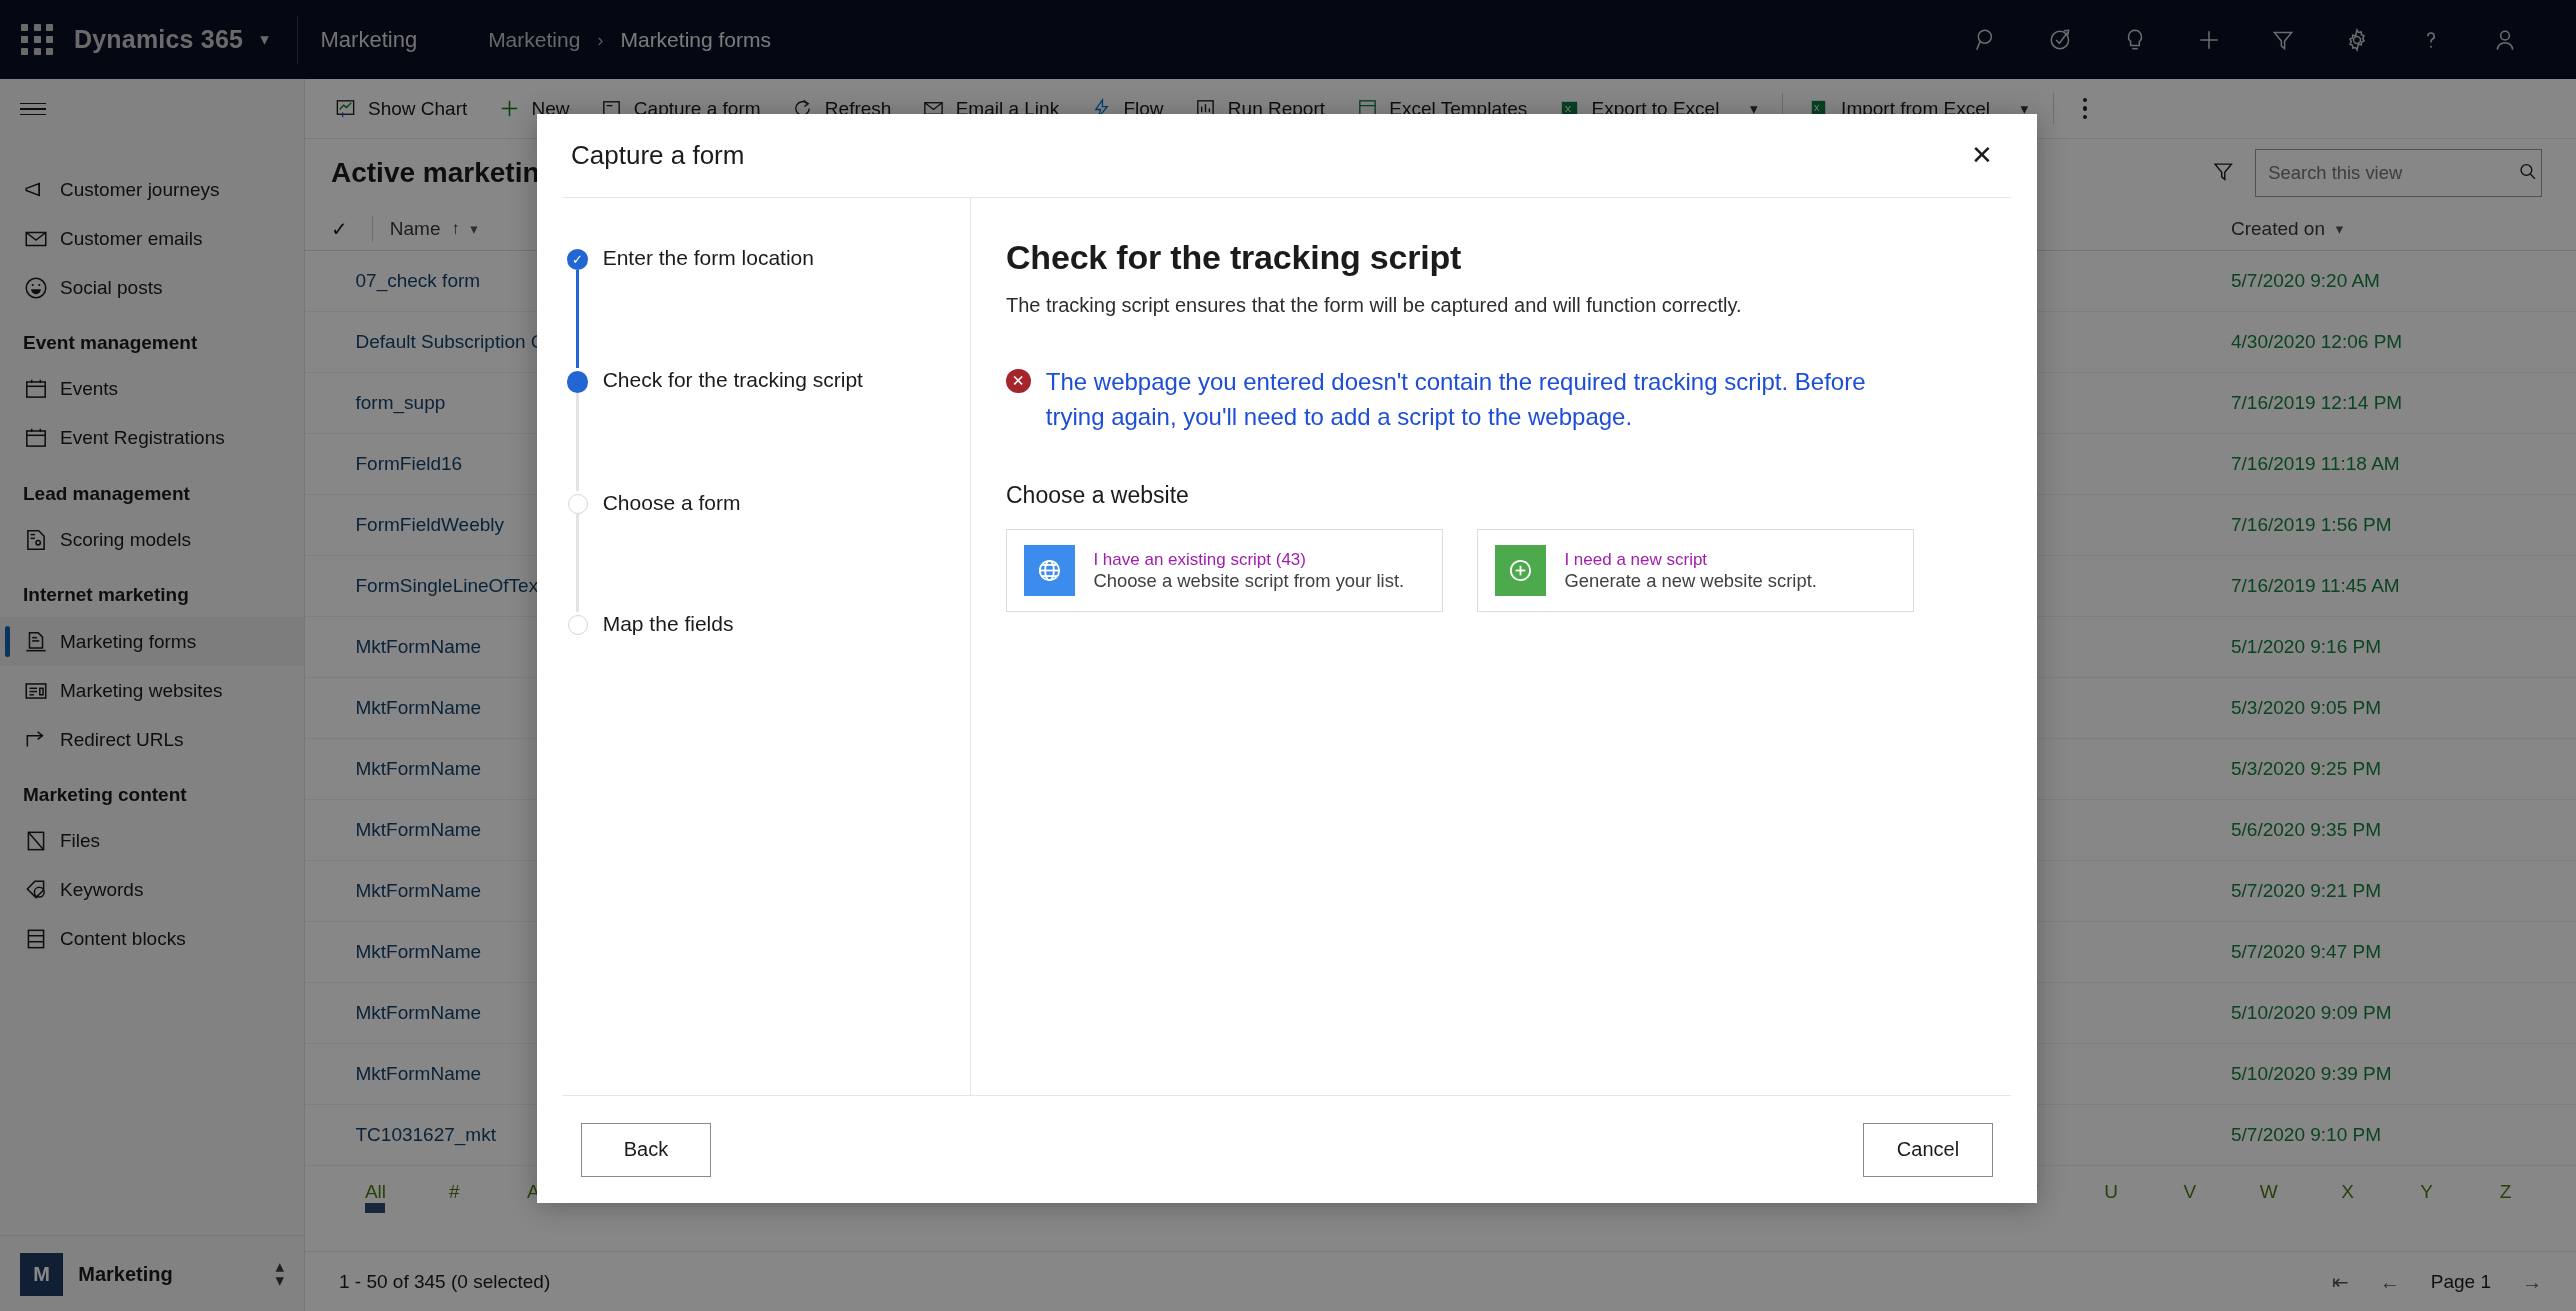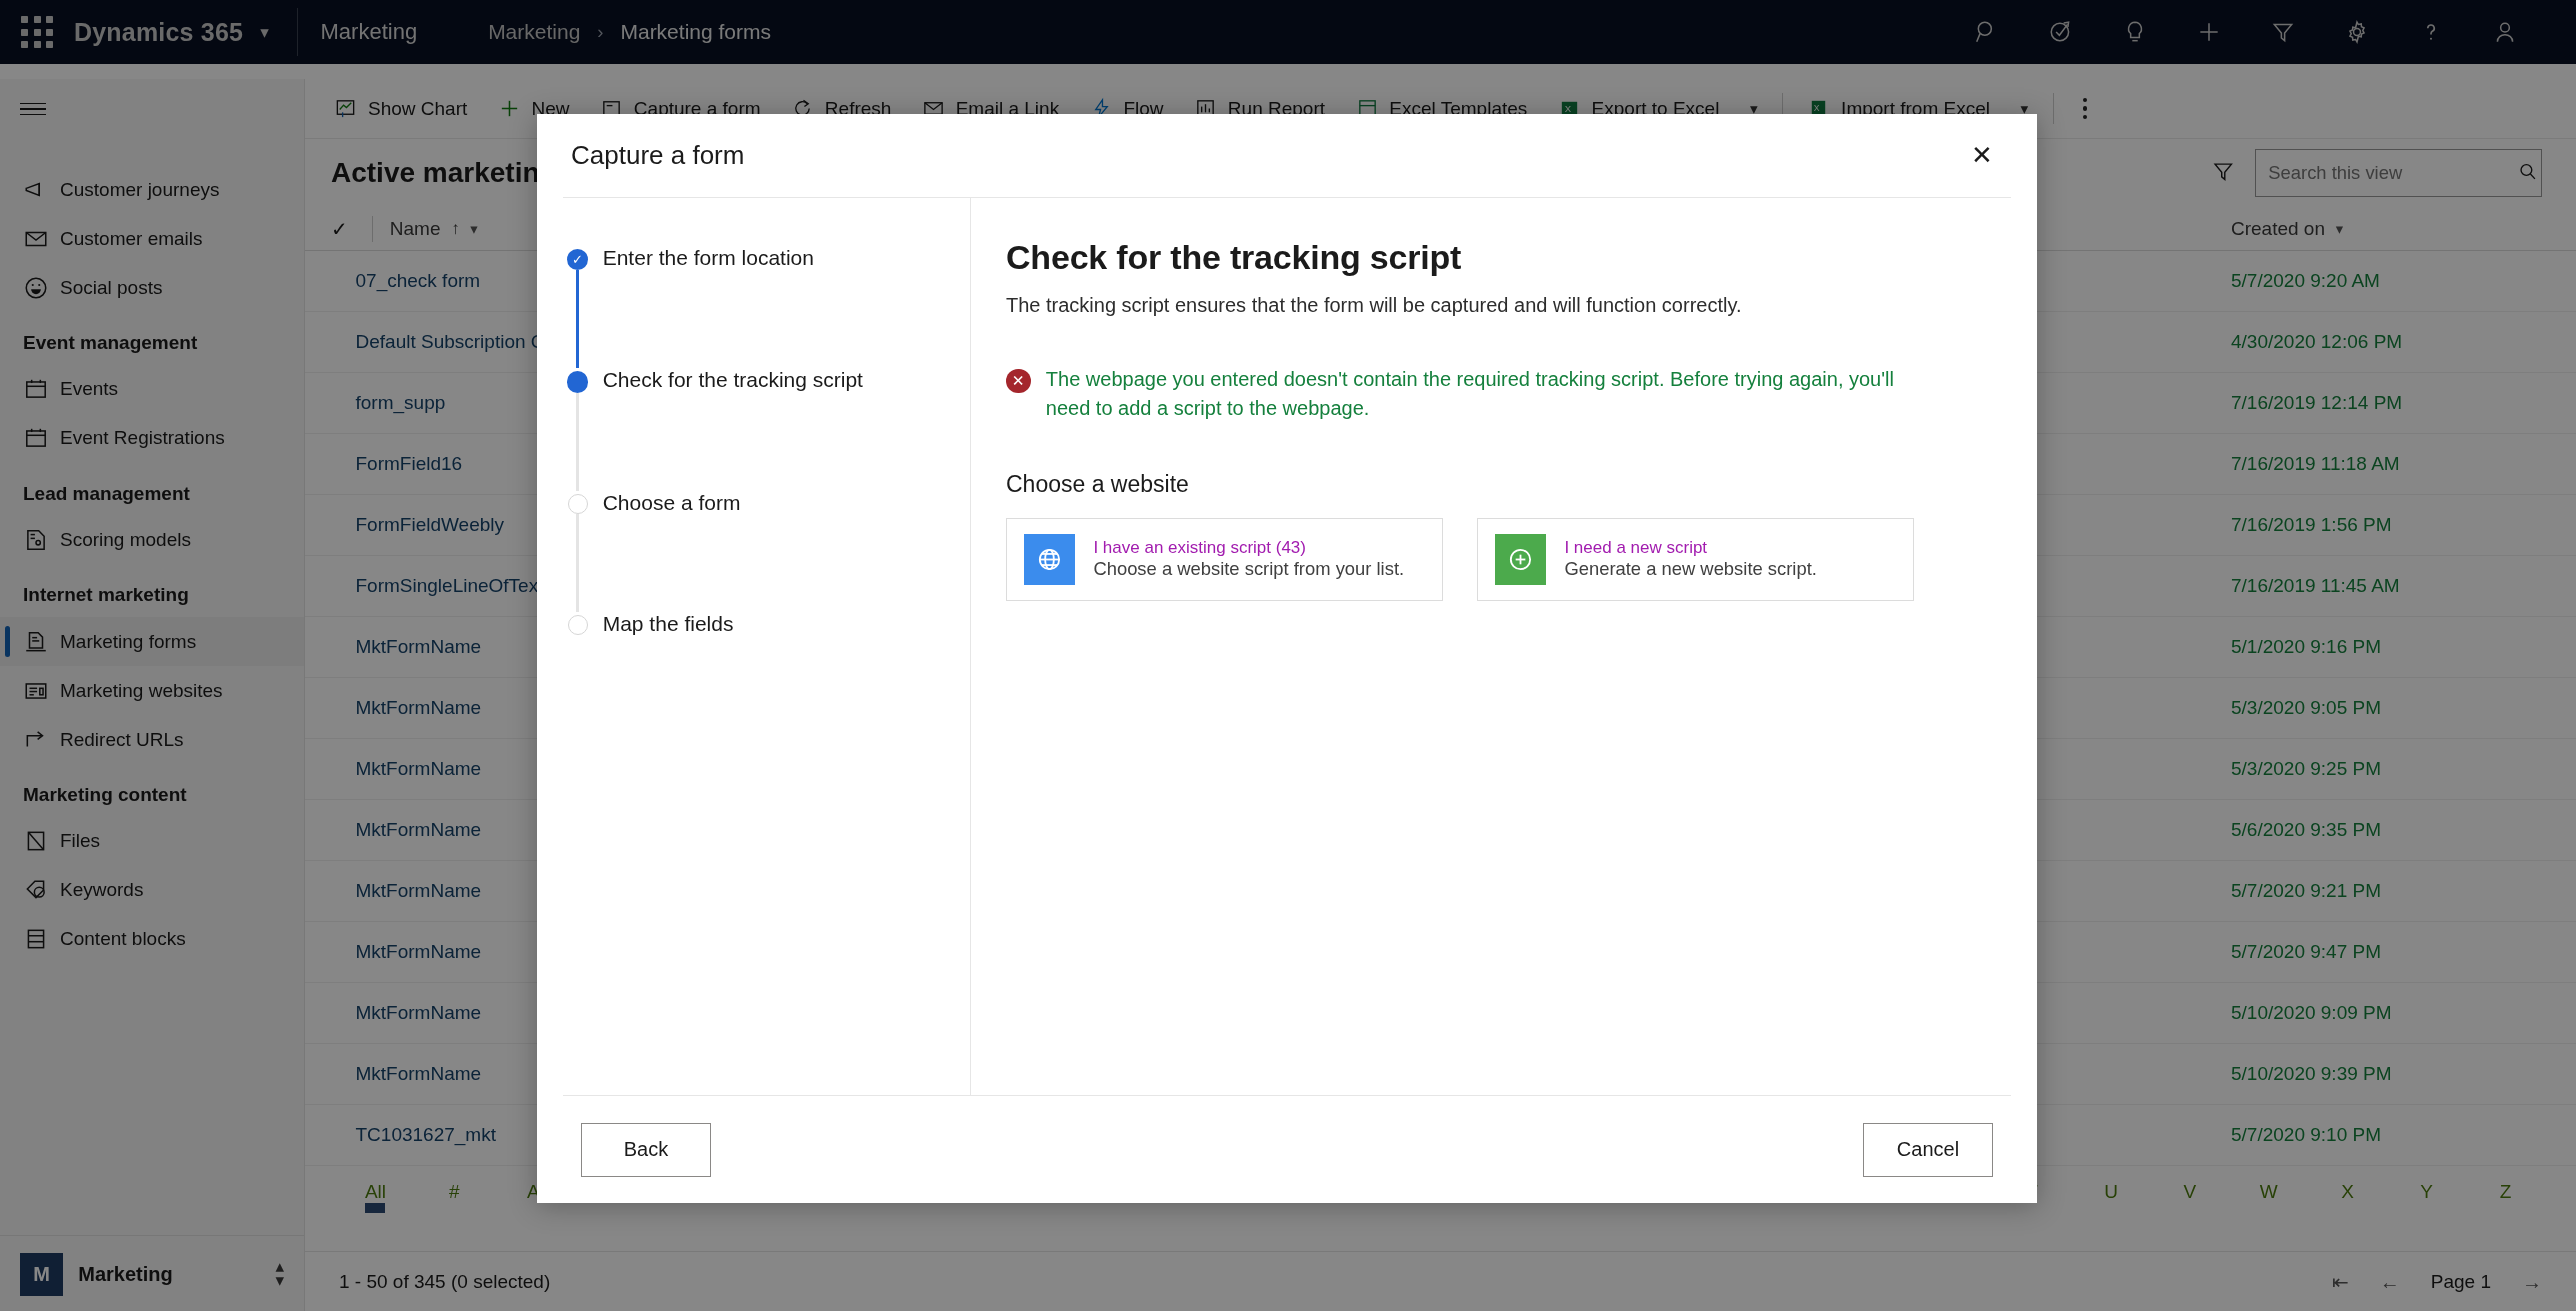--- a/index.html
+++ b/index.html
@@ -6,21 +6,21 @@
   html, body {
     width: 2576px; height: 1312px;
     font-family: "Liberation Sans", sans-serif;
     overflow: hidden;
     background: #fff;
   }
   #app { position: relative; width: 2576px; height: 1312px; }
 
   
   .topbar {
-    position: absolute; top: 0; left: 0; width: 2576px; height: 64px;
+    position: absolute; top: 0; left: 0; width: 2576px; height: 79px;
     background: #091022; display: flex; align-items: center;
     color: #d8d8d8;
   }
   .waffle { width: 74px; display: flex; justify-content: center; align-items: center; cursor: pointer; }
   .waffle .grid { display: grid; grid-template-columns: repeat(3, 7px); grid-gap: 5.4px; }
   .waffle .grid i { width: 7px; height: 7px; background: #c8c8c8; border-radius: 0.8px; display: block; }
   .brand { font-size: 25px; font-weight: 600; color: #c8c8c8; letter-spacing: 0.2px; }
   .brand-chev { margin-left: 17px; font-size: 17px; color: #c8c8c8; }
   .nav-divider { width: 0.8px; height: 48px; background: #3a4050; margin: 0 23px 0 28px; }
   .app-name { font-size: 22px; color: #d9d9d9; }
@@ -147,21 +147,21 @@
   .conn-wrap { height: 98px; }
 
   .pane { flex: 1; padding: 40px 46px 0 35px; }
   .pane h1 { font-size: 34px; font-weight: 600; color: #1b1b1b; letter-spacing: -0.2px; }
   .pane .sub { font-size: 20px; color: #2d2d2d; margin-top: 17px; }
   .errorline { display: flex; margin-top: 48px; }
   .err-ico {
     width: 24.5px; height: 24.5px; border-radius: 50%; background: #a4262c; color: #fff;
     font-size: 15.3px; display: flex; align-items: center; justify-content: center; flex: 0 0 24.5px; margin-top: 3.8px;
   }
-  .err-txt { font-size: 20px; color: #15803d; line-height: 1.45; margin-left: 15.3px; max-width: 882px; }
+  .err-txt { font-size: 24px; color: #1d4ed8; line-height: 1.45; margin-left: 15.3px; max-width: 882px; }
   .choose-label { font-size: 23px; color: #1b1b1b; margin-top: 48px; }
   .cards { display: flex; gap: 34px; margin-top: 20px; }
   .card {
     width: 437px; height: 83px; border: 0.8px solid #dcdcdc; background: #fff;
     display: flex; align-items: center; padding: 0 17px; cursor: pointer;
   }
   .card .tile { width: 51px; height: 51px; display: flex; align-items: center; justify-content: center; flex: 0 0 51px; }
   .tile-blue { background: #3b8ced; }
   .tile-green { background: #4caa4c; }
   .card .ctext { margin-left: 18.4px; }

